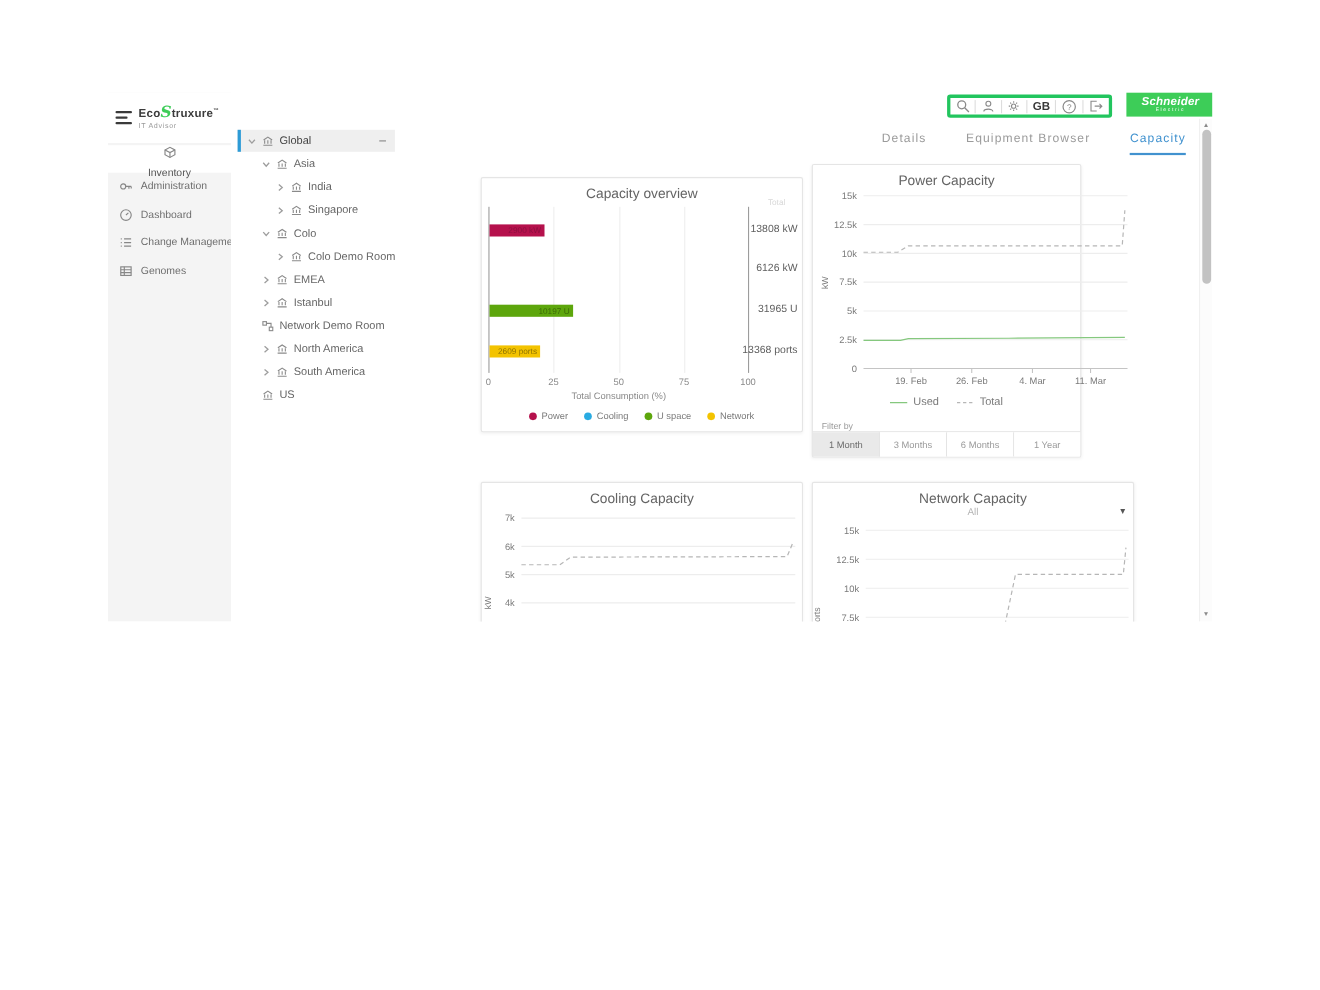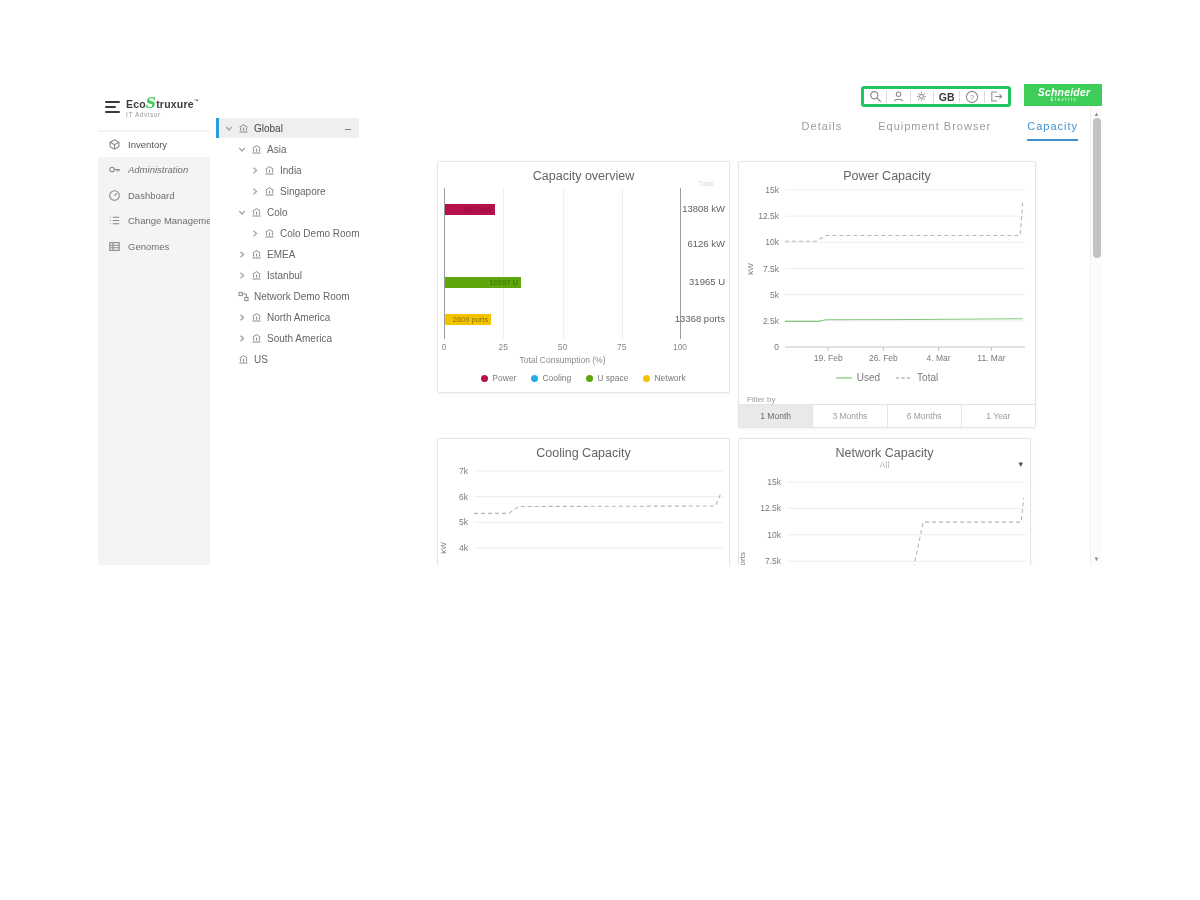--- a/index.html
+++ b/index.html
@@ -39,21 +39,21 @@
 .schsub{font-size:4.5px;letter-spacing:1.5px;margin-top:-1px}
 
 
 .tabs{position:absolute;top:36px;left:560px;width:432px;display:flex;justify-content:flex-end;gap:36px;padding-right:12px}
 .tab{font-size:11px;letter-spacing:1px;color:#9b9b9b;padding-bottom:7px;cursor:pointer;white-space:nowrap}
 .tab.active{color:#4192cf;border-bottom:2px solid #4192cf}
 
 
 .card{position:absolute;background:#fff;border:1px solid #e5e5e5;border-radius:2px;box-shadow:0 1px 3px rgba(0,0,0,.05)}
 .card1{left:339px;top:77px;width:293px;height:232px}
-.card2{left:640px;top:77px;width:298px;height:267px}
+.card2{left:640px;top:65px;width:245px;height:267px}
 .card3{left:339px;top:354px;width:293px;height:230px}
 .card4{left:640px;top:354px;width:293px;height:230px}
 .ctitle{text-align:center;font-size:12.5px;color:#646464;margin-top:7px;position:relative;z-index:2}
 
 
 .barplot{position:absolute;left:6px;top:26px;width:237px;height:151px}
 .gridv{position:absolute;top:0;bottom:0;width:1px;background:#eee}
 .gridv.dark{background:#9c9c9c}
 .bar{position:absolute;left:1px;height:11px;display:flex;align-items:center;justify-content:flex-end;padding-right:3px}
 .bar span{font-size:7.5px}
@@ -99,30 +99,30 @@
           <i></i>
           <i></i>
           <i></i>
         </span>
       <div>
         <div class="brandline"><span>Eco</span><span class="s">S</span><span>truxure</span><span class="tm">™</span></div>
         <div class="brandsub">IT Advisor</div>
       </div>
     </div>
     <nav id="menu">
-        <div class="mitem active" style="top: 48px;">
+        <div class="mitem active" style="top: 48px; flex-direction: column;">
           <span class="micon">
             <svg width="13" height="13" viewBox="0 0 13 13" fill="none" stroke="#878787" stroke-width="1.05">
               <path d="M2 4.3L6.5 1.9 11 4.3v4.4L6.5 11.1 2 8.7z"></path>
               <path d="M2 4.3l4.5 2.4L11 4.3M6.5 6.7v4.4"></path>
             </svg>
           </span>
           <span>Inventory</span>
         </div>
-        <div class="mitem" style="top: 73px; font-style: italic;">
+        <div class="mitem" style="top: 73px;">
           <span class="micon">
             <svg width="13" height="13" viewBox="0 0 13 13" fill="none" stroke="#878787" stroke-width="1.05">
               <circle cx="4" cy="6.5" r="2.3"></circle>
               <path d="M6.3 6.5h5M9.2 6.5v2.2M11.3 6.5v1.8"></path>
             </svg>
           </span>
           <span>Administration</span>
         </div>
         <div class="mitem" style="top: 99px;">
           <span class="micon">

